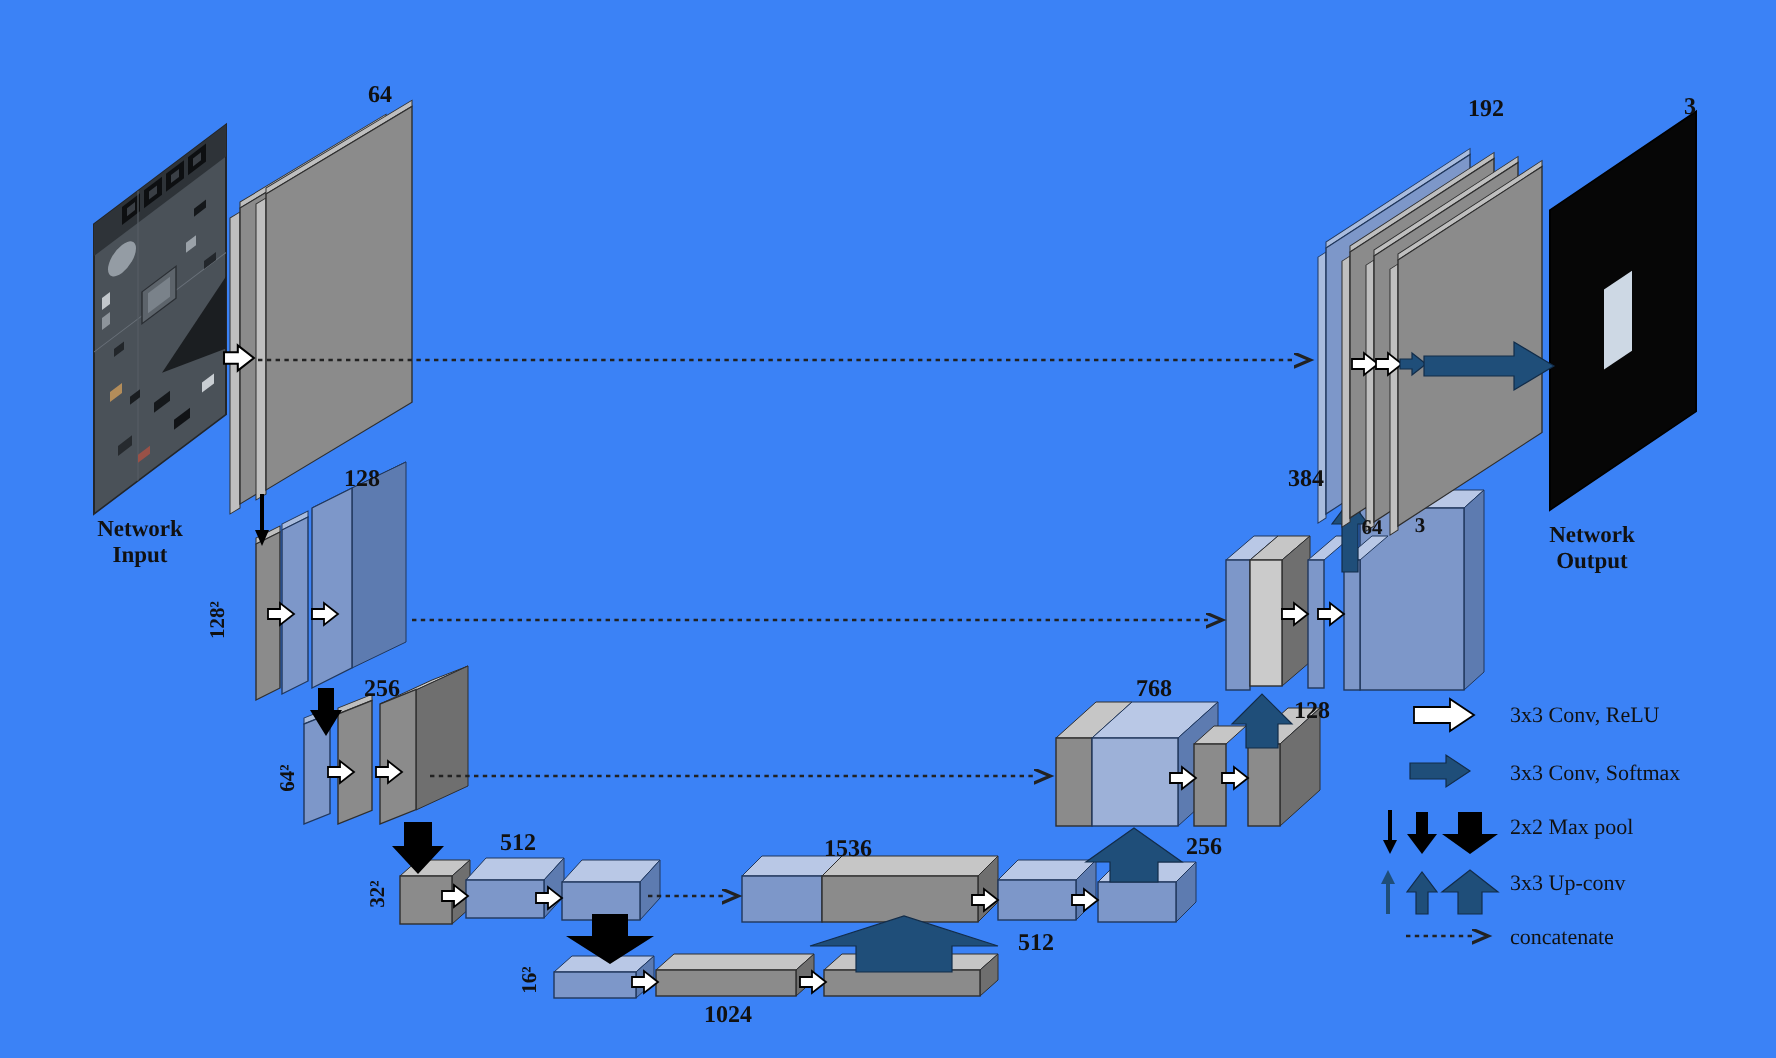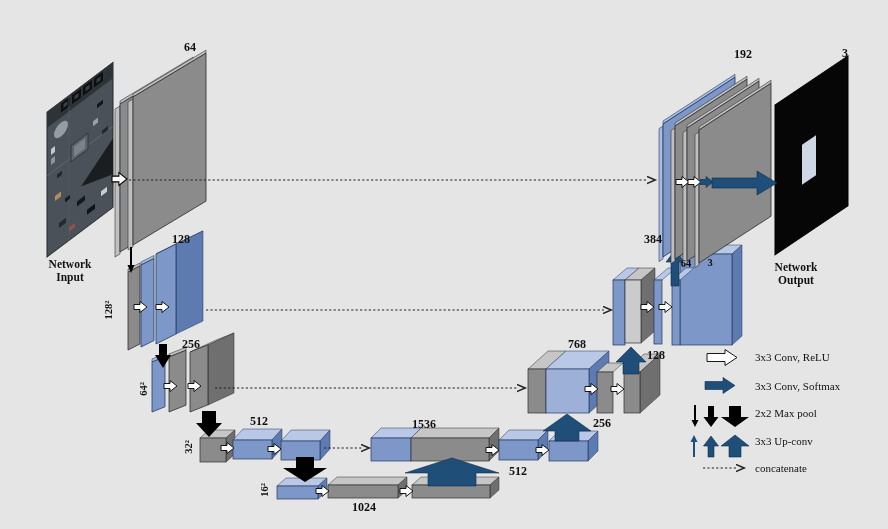--- a/index.html
+++ b/index.html
@@ -1,16 +1,16 @@
 <!DOCTYPE html>
 <html><head>
 <meta charset="utf-8">
 <style>
   html,body{margin:0;padding:0;background:#fff;}
-  #stage{position:relative;width:888px;height:529px;background:#e5e5e5;overflow:hidden;}
+  #stage{position:relative;width:888px;height:529px;background:#3b82f6;overflow:hidden;}
   svg{position:absolute;left:0;top:0;}
   .gp  {fill:#8b8b8b;stroke:#2e2e2e;stroke-width:.7;}
   .gps {fill:#bfbfbf;stroke:#2e2e2e;stroke-width:.5;}
   .gpt {fill:#c6c6c6;stroke:#2e2e2e;stroke-width:.5;}
   .gpd {fill:#6f6f6f;stroke:#2e2e2e;stroke-width:.5;}
   .lgp {fill:#cbcbcb;stroke:#2e2e2e;stroke-width:.7;}
   .bp  {fill:#7d97c9;stroke:#20375c;stroke-width:.7;}
   .bpl {fill:#9db1d8;stroke:#20375c;stroke-width:.7;}
   .bps {fill:#a9bcde;stroke:#20375c;stroke-width:.5;}
   .bpt {fill:#b9c8e6;stroke:#20375c;stroke-width:.5;}

